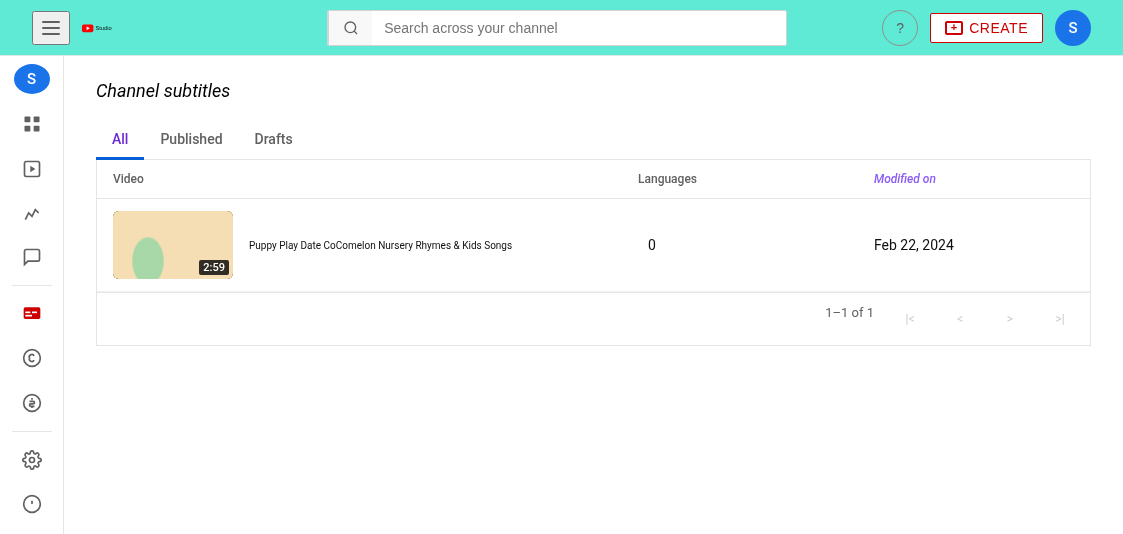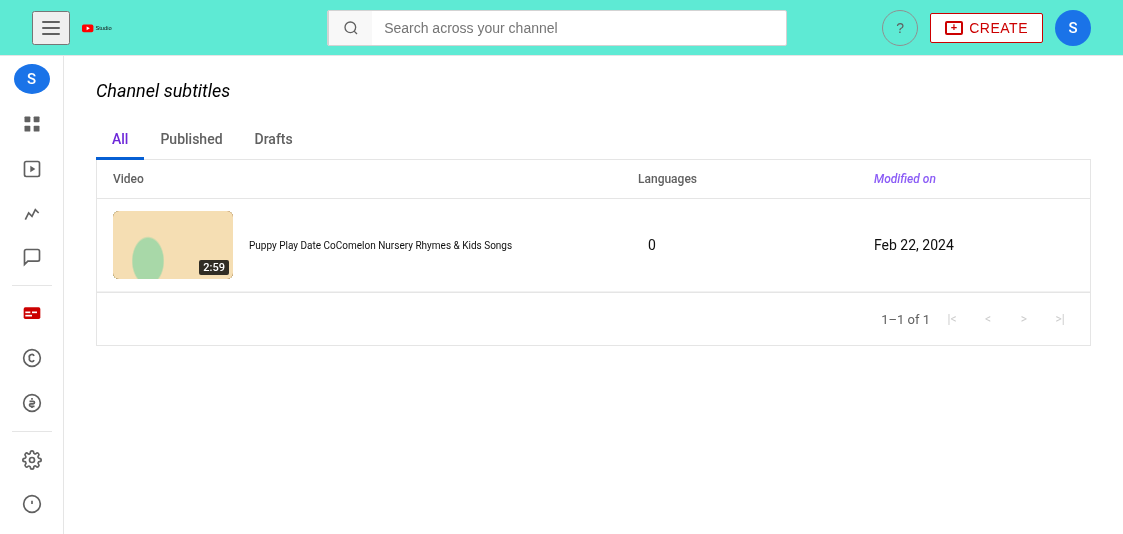--- a/index.html
+++ b/index.html
@@ -309,24 +309,24 @@
     .video-title {
       font-size: 10px;
       color: #0f0f0f;
     }
     .cell-languages { width: 200px; font-size: 14px; color: #0f0f0f; }
     .cell-modified { width: 200px; font-size: 14px; color: #0f0f0f; margin-left: 26px; }
 
     
     .pagination {
       display: flex;
-      align-items: center;
+      align-items: flex-start;
       justify-content: flex-end;
       padding: 12px 16px;
-      gap: 8px;
+      gap: 22px;
       font-size: 13px;
       color: #606060;
       border-top: 1px solid #e5e5e5;
     }
     .page-nav {
       width: 28px;
       height: 28px;
       display: flex;
       align-items: center;
       justify-content: center;

